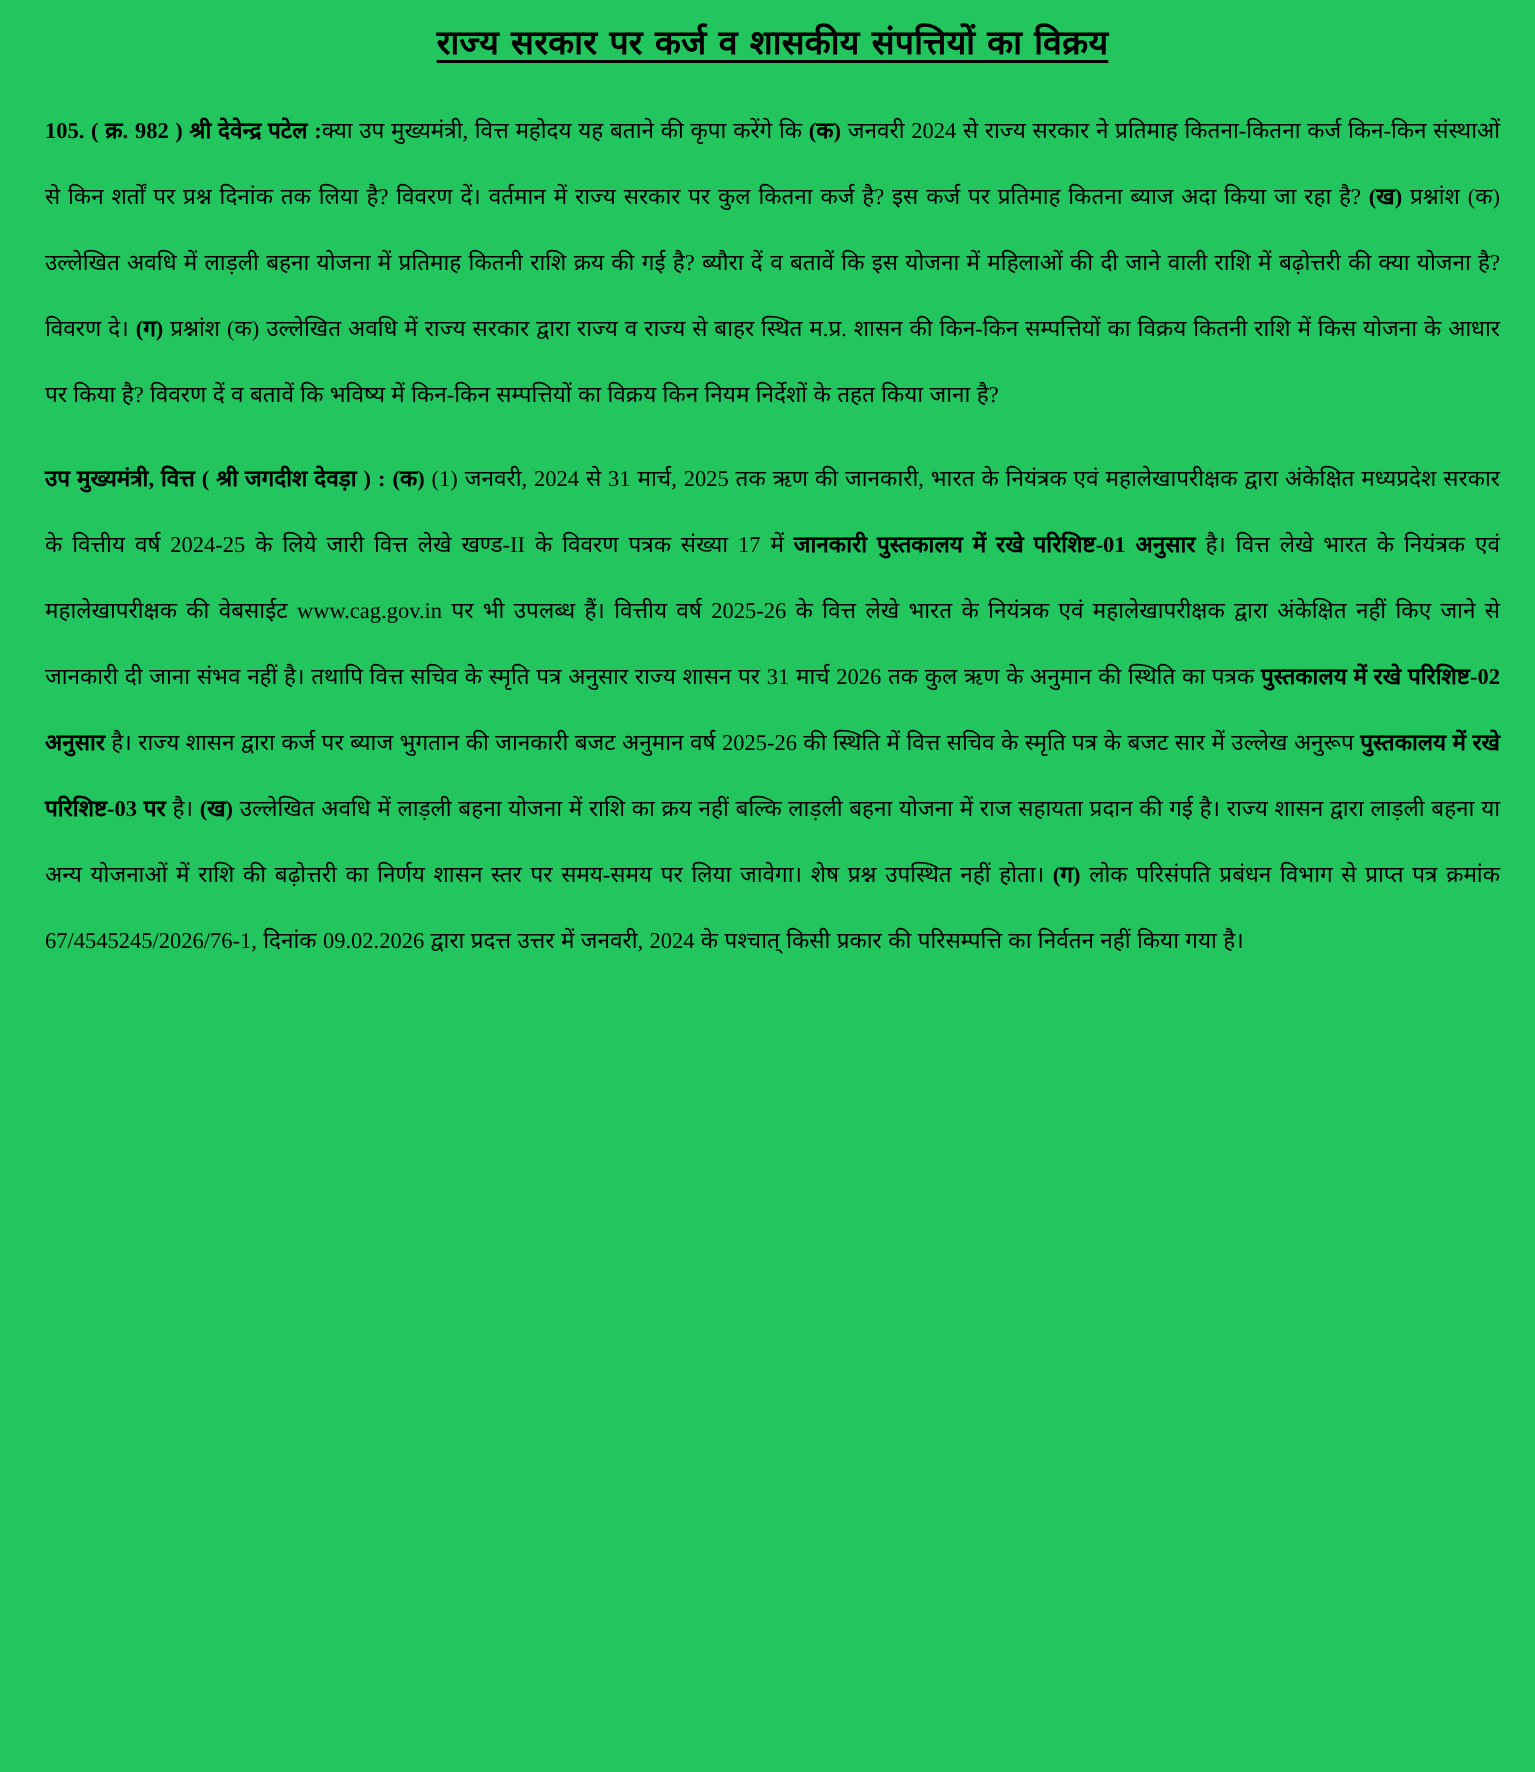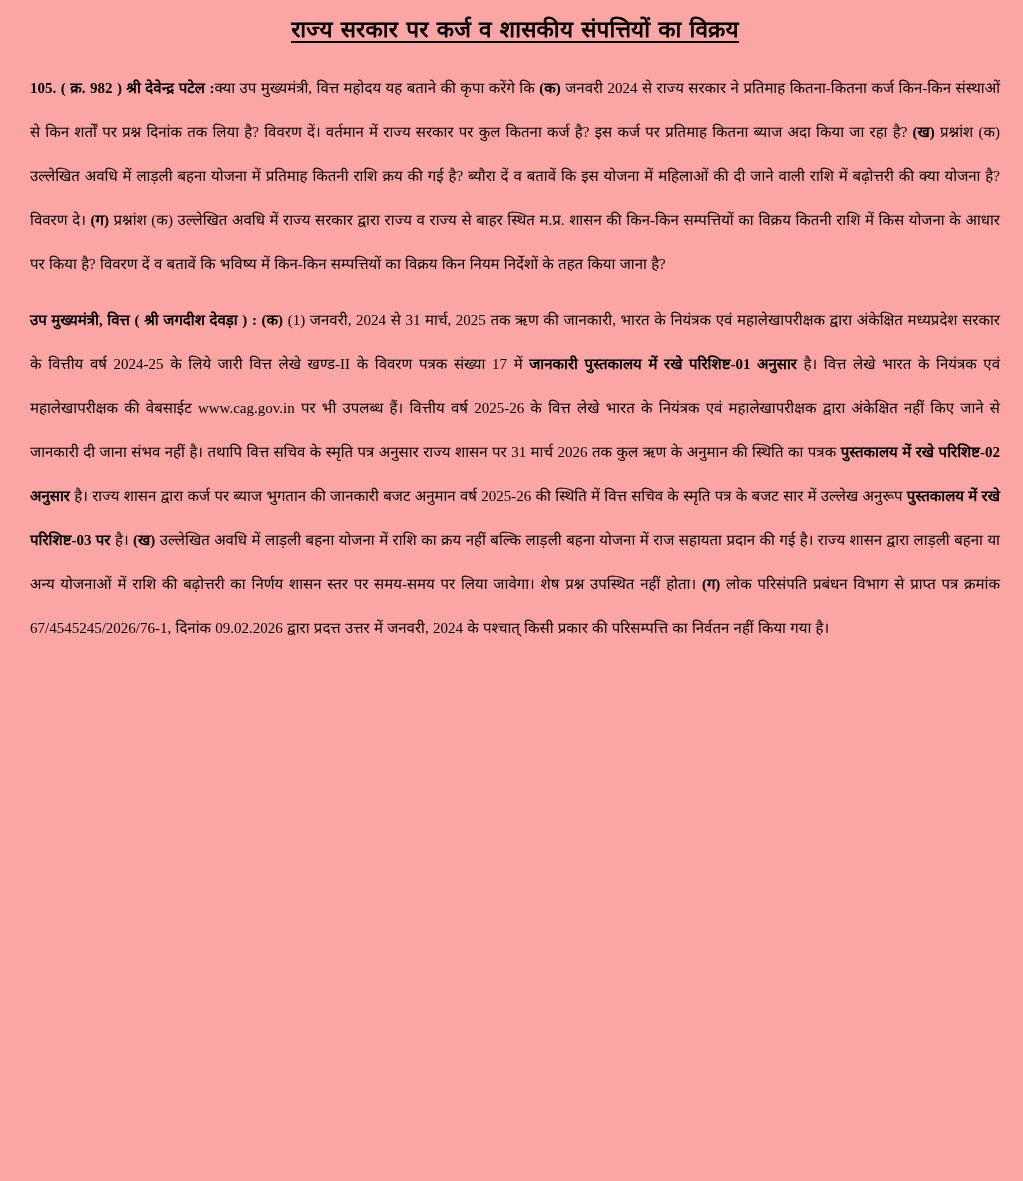--- a/index.html
+++ b/index.html
@@ -13,21 +13,21 @@
     font-family: "Liberation Serif", "DejaVu Serif", serif;
     color: #000000;
     overflow: hidden;
   }
   .page {
     position: relative;
     width: 1023px;
     height: 1181px;
     box-sizing: border-box;
     padding: 6px 23px 0 30px;
-    background: #fca5a5;
+    background: #22c55e;
   }
   .doc-title {
     text-align: center;
     font-family: "DejaVu Sans", "Liberation Sans", sans-serif;
     font-weight: bold;
     font-size: 22.5px;
     line-height: 30px;
     letter-spacing: 0.2px;
     margin: 8px 0 0 0;
     padding: 0;

